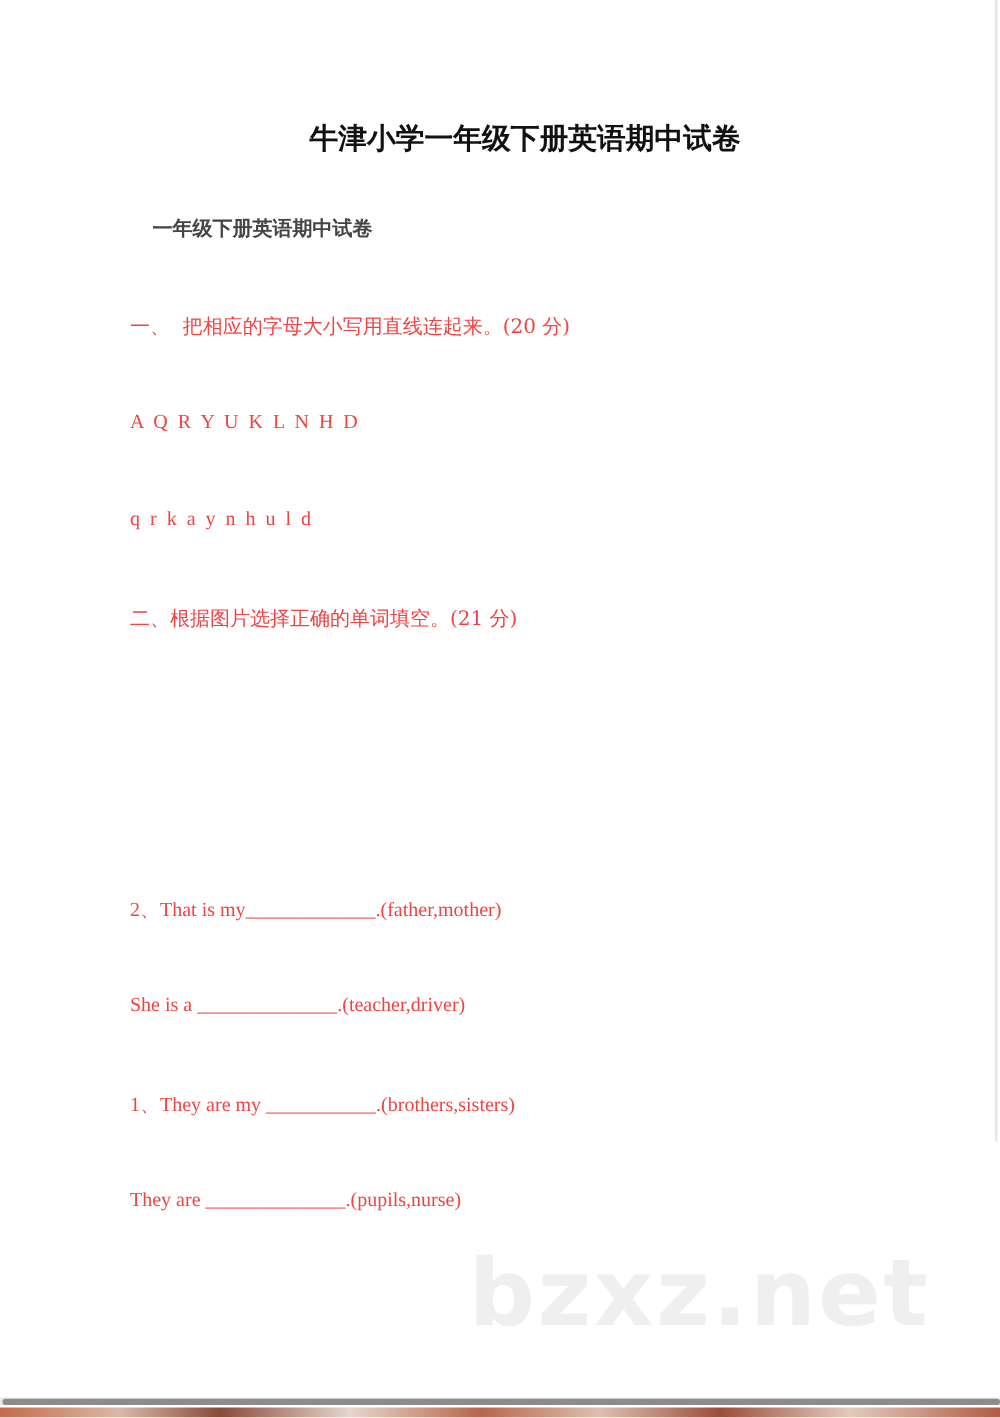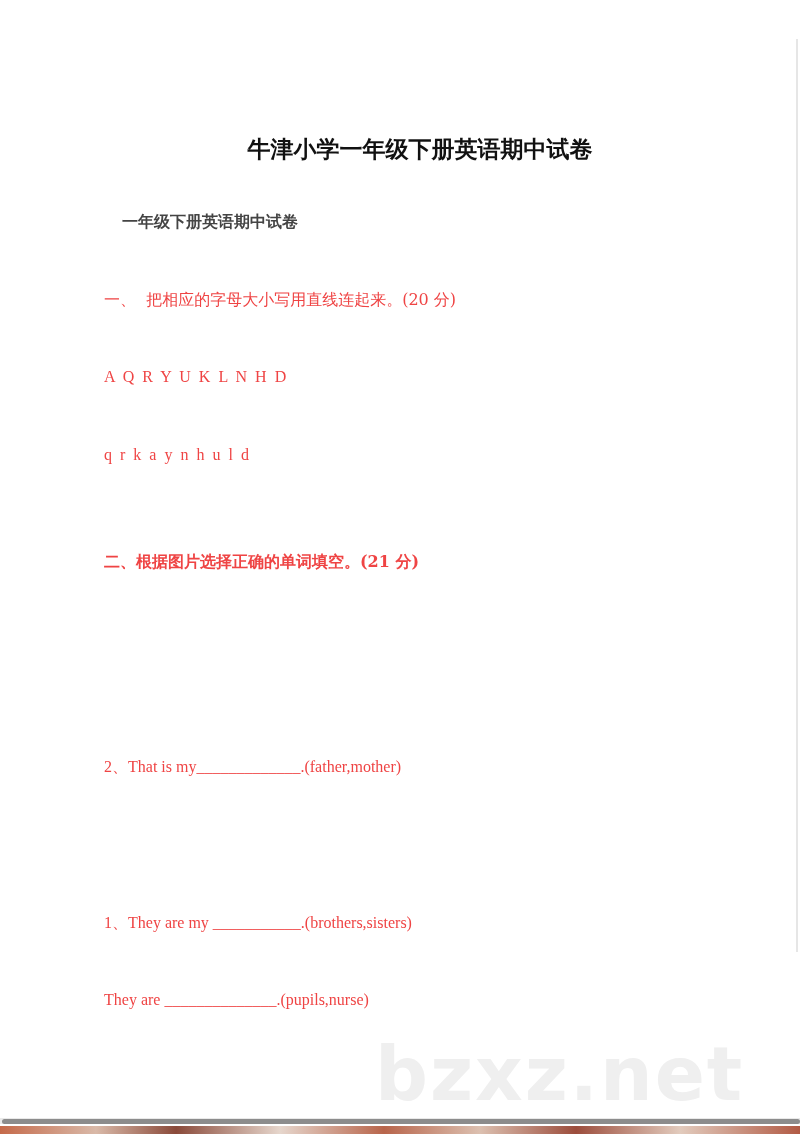--- a/index.html
+++ b/index.html
@@ -6,21 +6,20 @@
   body {
     width: 800px; height: 1134px; overflow: hidden; position: relative;
     background: #ffffff;
     font-family: "Liberation Serif", "DejaVu Serif", serif;
     color: #2a2a2a;
   }
   .page {
     position: absolute; left: 0; top: 0; width: 796px; height: 913px;
     background: #ffffff;
     border-right: 2px solid #e6e6e6;
-    margin-top: 39px;
   }
   .title {
     position: absolute; left: 0; width: 840px; top: 95px;
     text-align: center;
     font-family: "DejaVu Sans", "Liberation Sans", sans-serif;
     font-weight: bold; font-size: 23px; color: #111;
     letter-spacing: 0px;
   }
   .line {
     position: absolute; left: 104px;
@@ -53,23 +52,24 @@
 
 <div class="page">
   <div class="title">牛津小学一年级下册英语期中试卷</div>
 
   <div class="line subtitle cn">一年级下册英语期中试卷</div>
 
   <div class="line cn" style="top:251px;">一、  把相应的字母大小写用直线连起来。(20 分)</div>
   <div class="line letters" style="top:329px;">A Q R Y U K L N H D</div>
   <div class="line letters" style="top:407px;">q r k a y n h u l d</div>
 
-  <div class="line cn" style="top:513px;font-weight:bold;">二、根据图片选择正确的单词填空。(21 分)</div>
+  <div class="line cn" style="top:485px;">二、根据图片选择正确的单词填空。(21 分)</div>
 
   <div class="line" style="top:718px;">2、That is my_____________.(father,mother)</div>
+  <div class="line" style="top:796px;">She is a ______________.(teacher,driver)</div>
   <div class="line" style="top:874px;">1、They are my ___________.(brothers,sisters)</div>
   <div class="line" style="top:952px;">They are ______________.(pupils,nurse)</div>
 
   <div class="watermark">bzxz.net</div>
 </div>
 
 <div class="scrollbar-track"></div>
 <div class="scrollbar-thumb"></div>
 <div class="photo-strip"></div>
 

